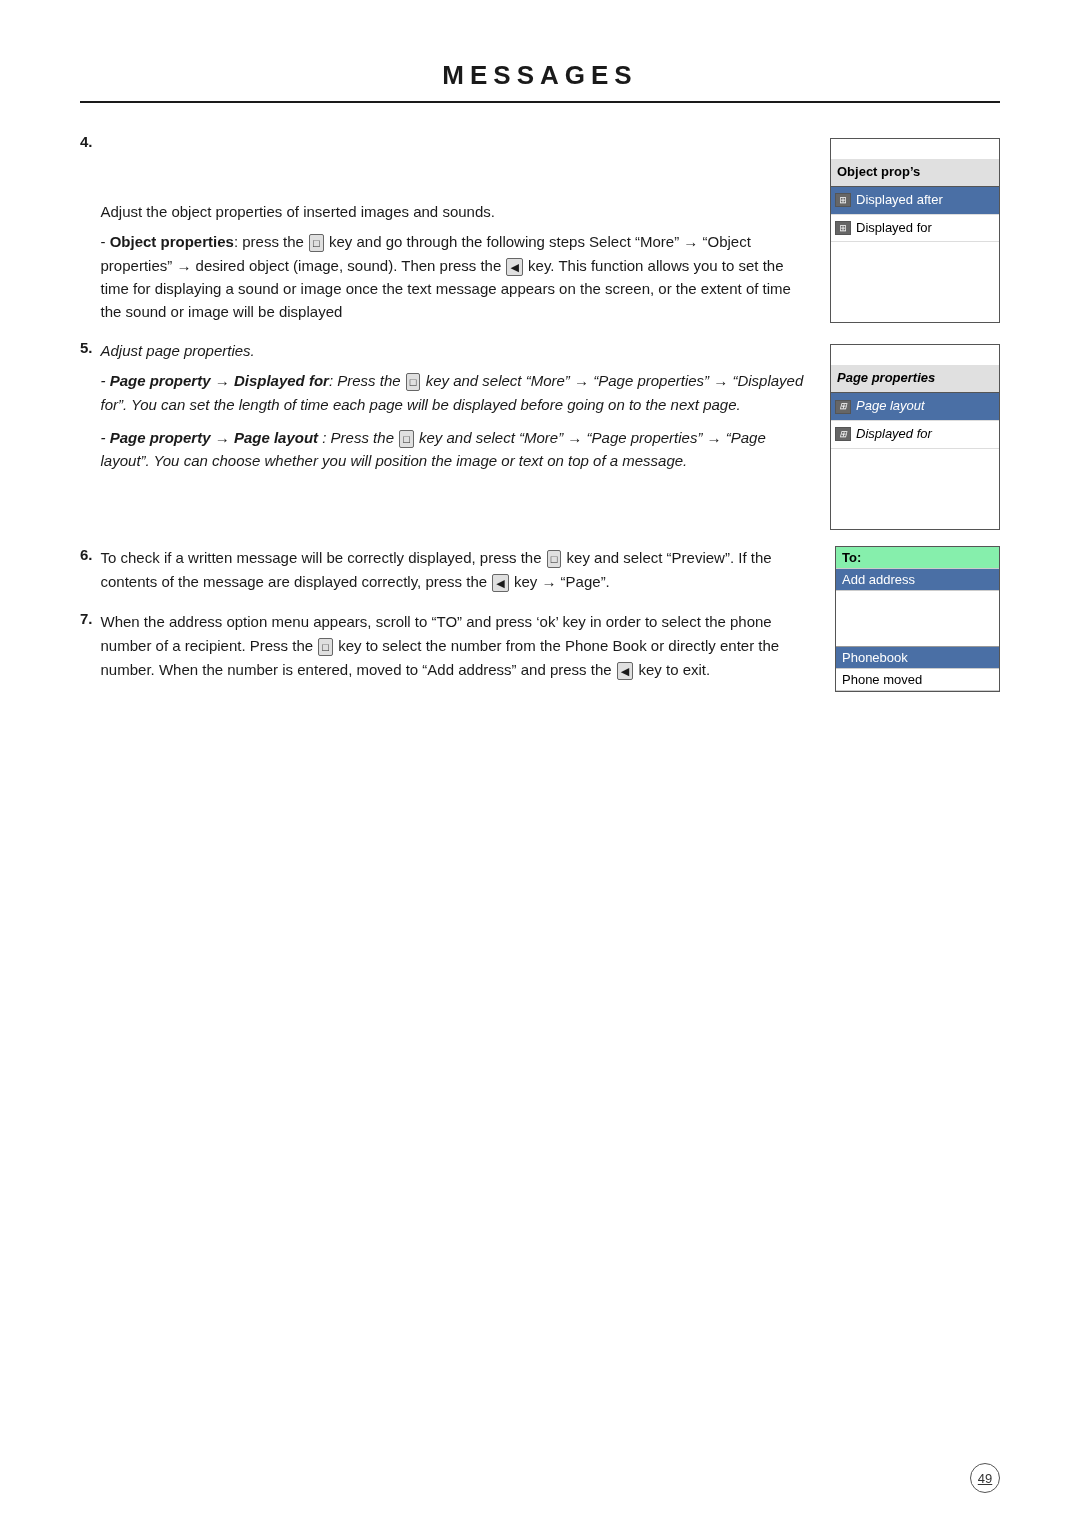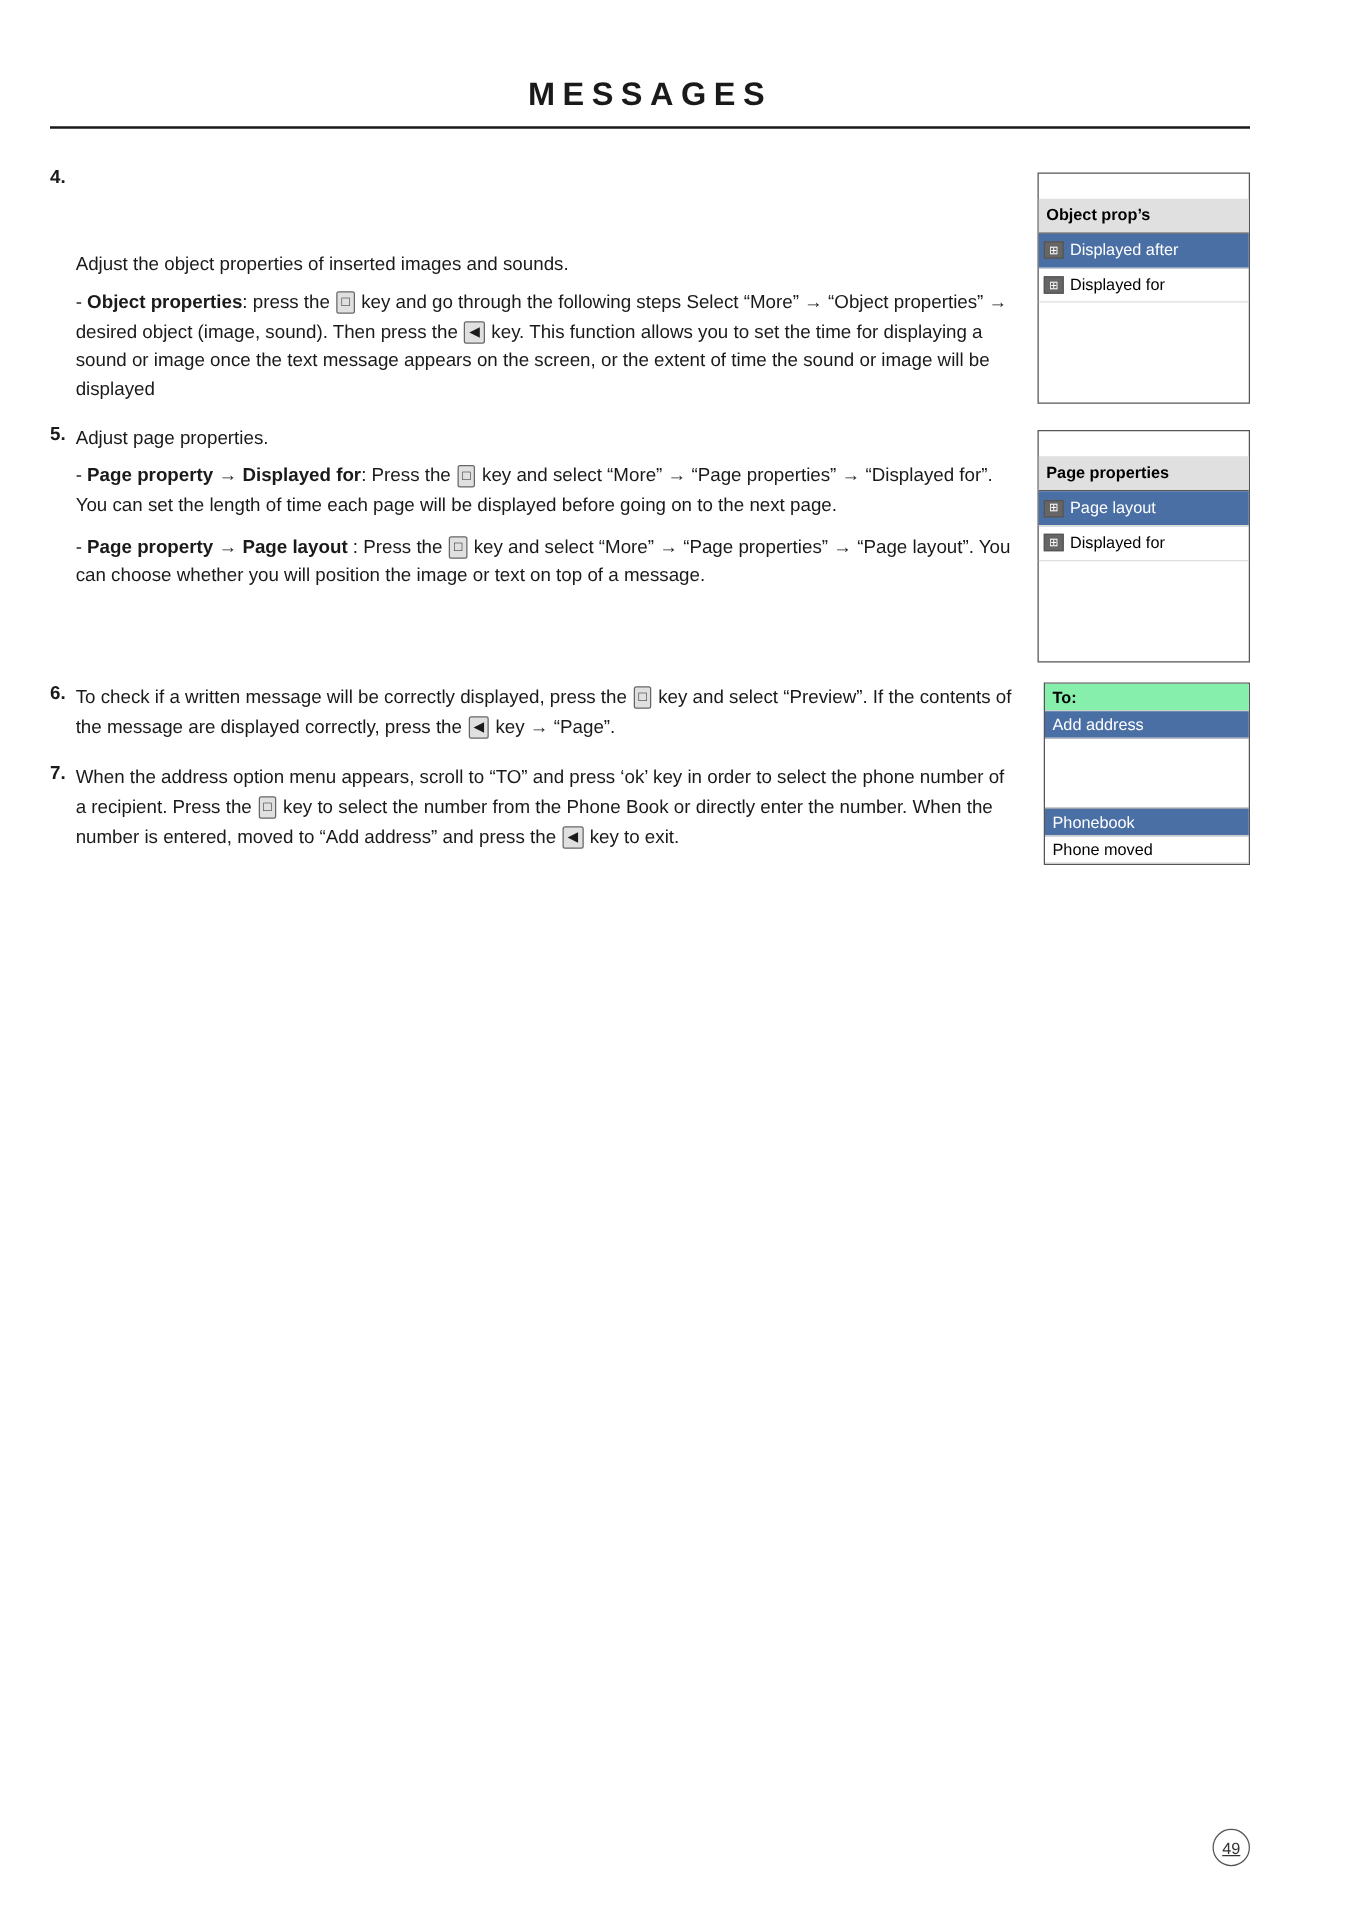--- a/index.html
+++ b/index.html
@@ -12,21 +12,21 @@
       font-size: 15px;
       color: #1a1a1a;
       position: relative;
       overflow: hidden;
     }
 
     .page-container {
       width: 1080px;
       height: 1527px;
       position: relative;
-      padding: 60px 80px 60px 40px;
+      padding: 60px 80px 60px 80px;
     }
 
     
     .page-header {
       text-align: center;
       margin-bottom: 10px;
     }
 
     .page-title {
       font-size: 26px;
@@ -239,21 +239,21 @@
           </div>
           <div class="ui-panel-body"></div>
         </div>
       </div>
     </div>
   </div>
 
   <div class="step-row">
     <div class="step-num-col">5.</div>
     <div class="step-body-col">
-      <div style="display:flex; gap:20px; align-items:flex-start;">
+      <div style="display:flex; gap:20px; align-items:flex-start;font-style:italic;">
         <div style="flex:1;">
           <span>Adjust page properties.</span>
           <div class="sub-item">
             <span>- <b>Page property</b> → <b>Displayed for</b><span>: Press the</span>
             <span class="ikey">□</span>
             <span> key and select “More” → “Page properties” → “Displayed for”. You can set the length of time each page will be displayed before going on to the next page.</span></span>
           </div>
           <div class="sub-item">
             <span>- <b>Page property</b> → <b>Page layout</b><span> : Press the</span>
             <span class="ikey">□</span>

